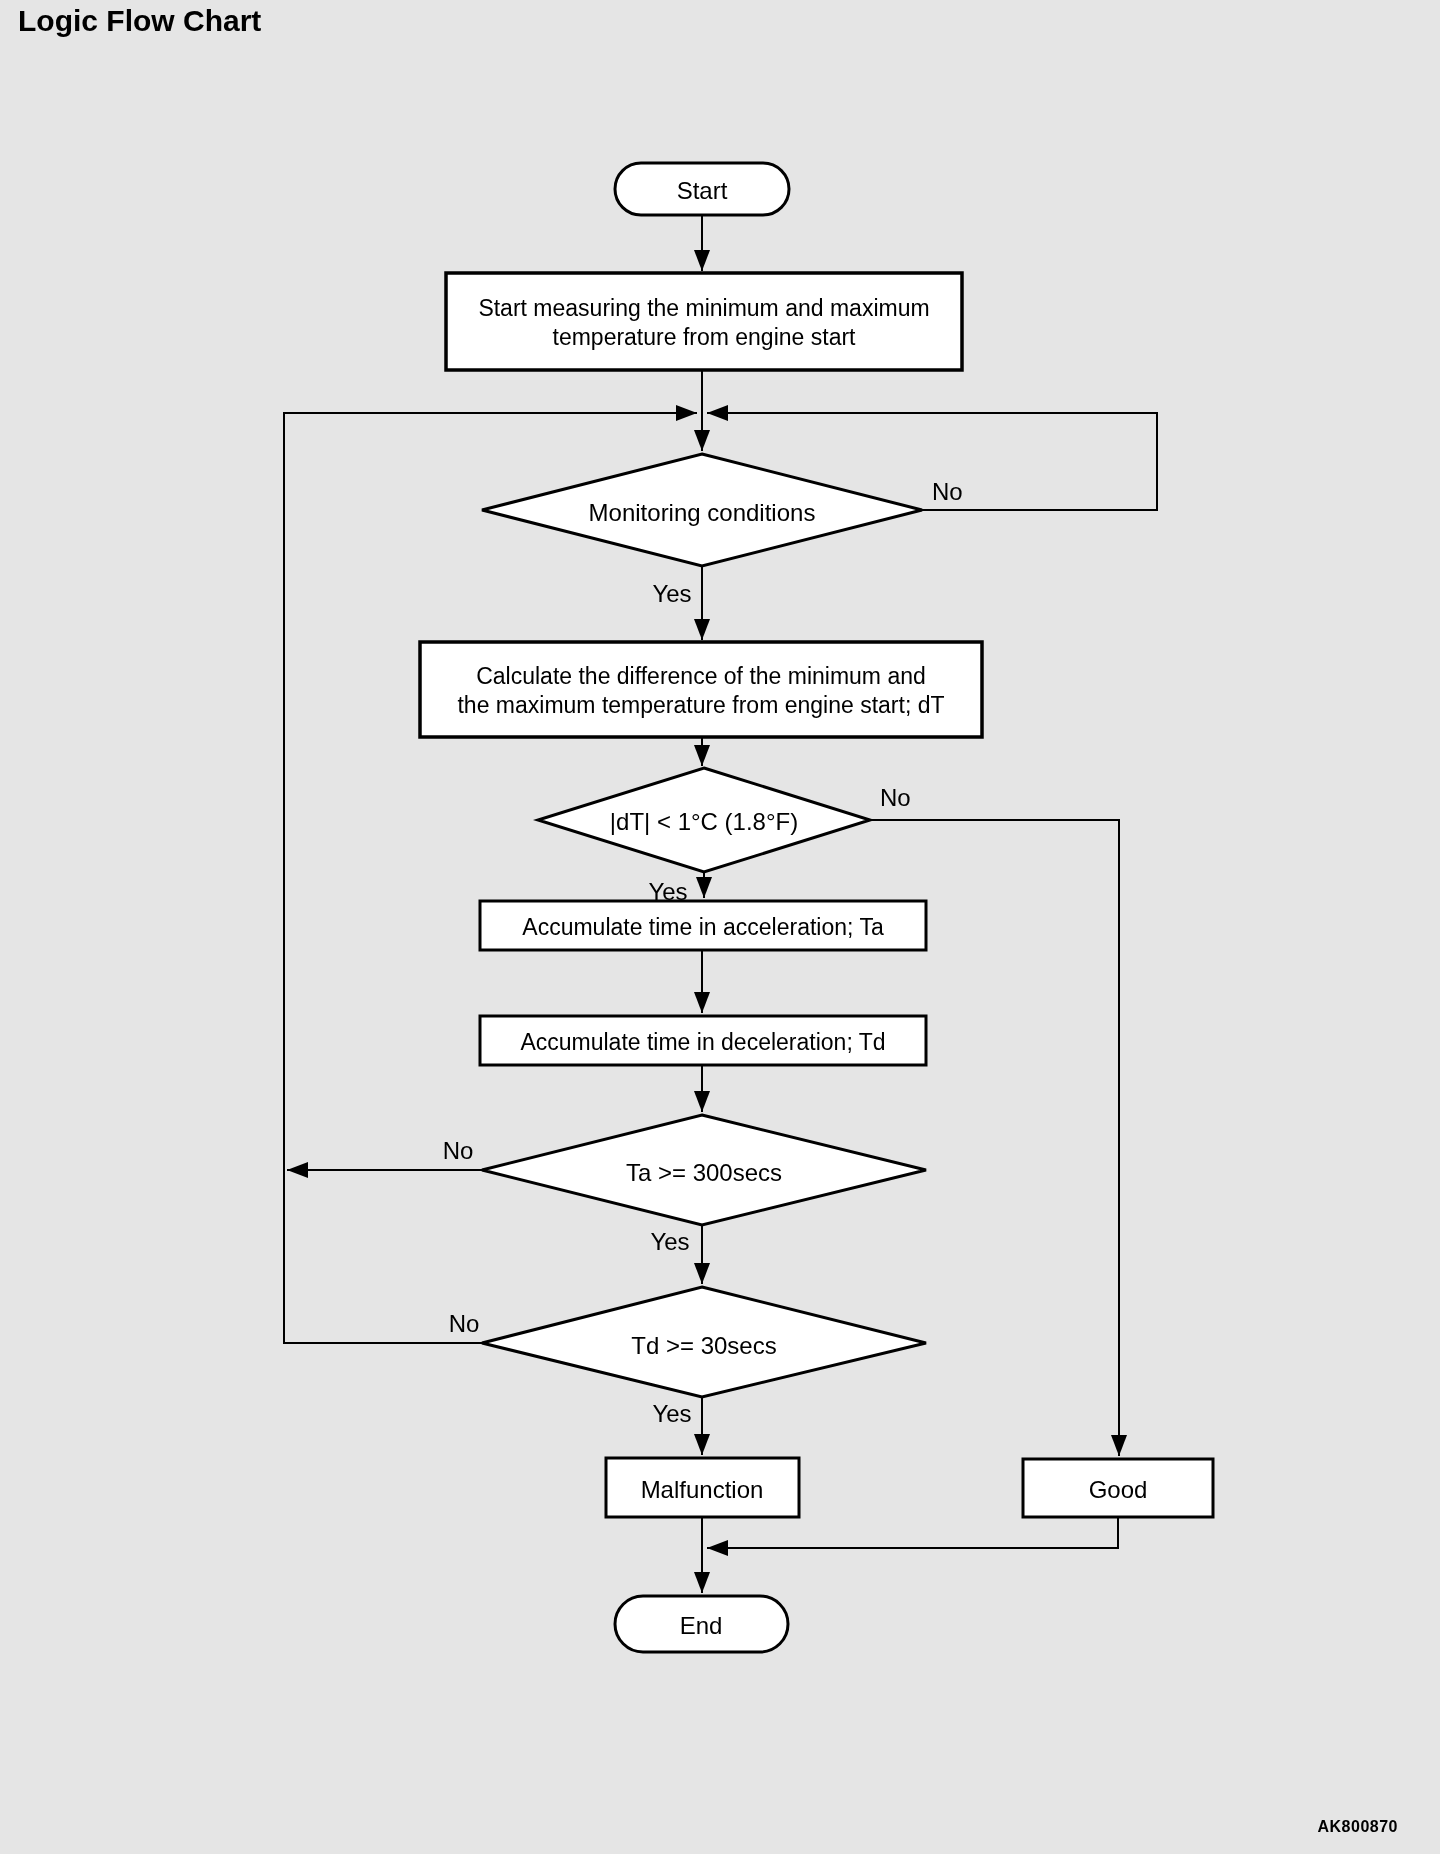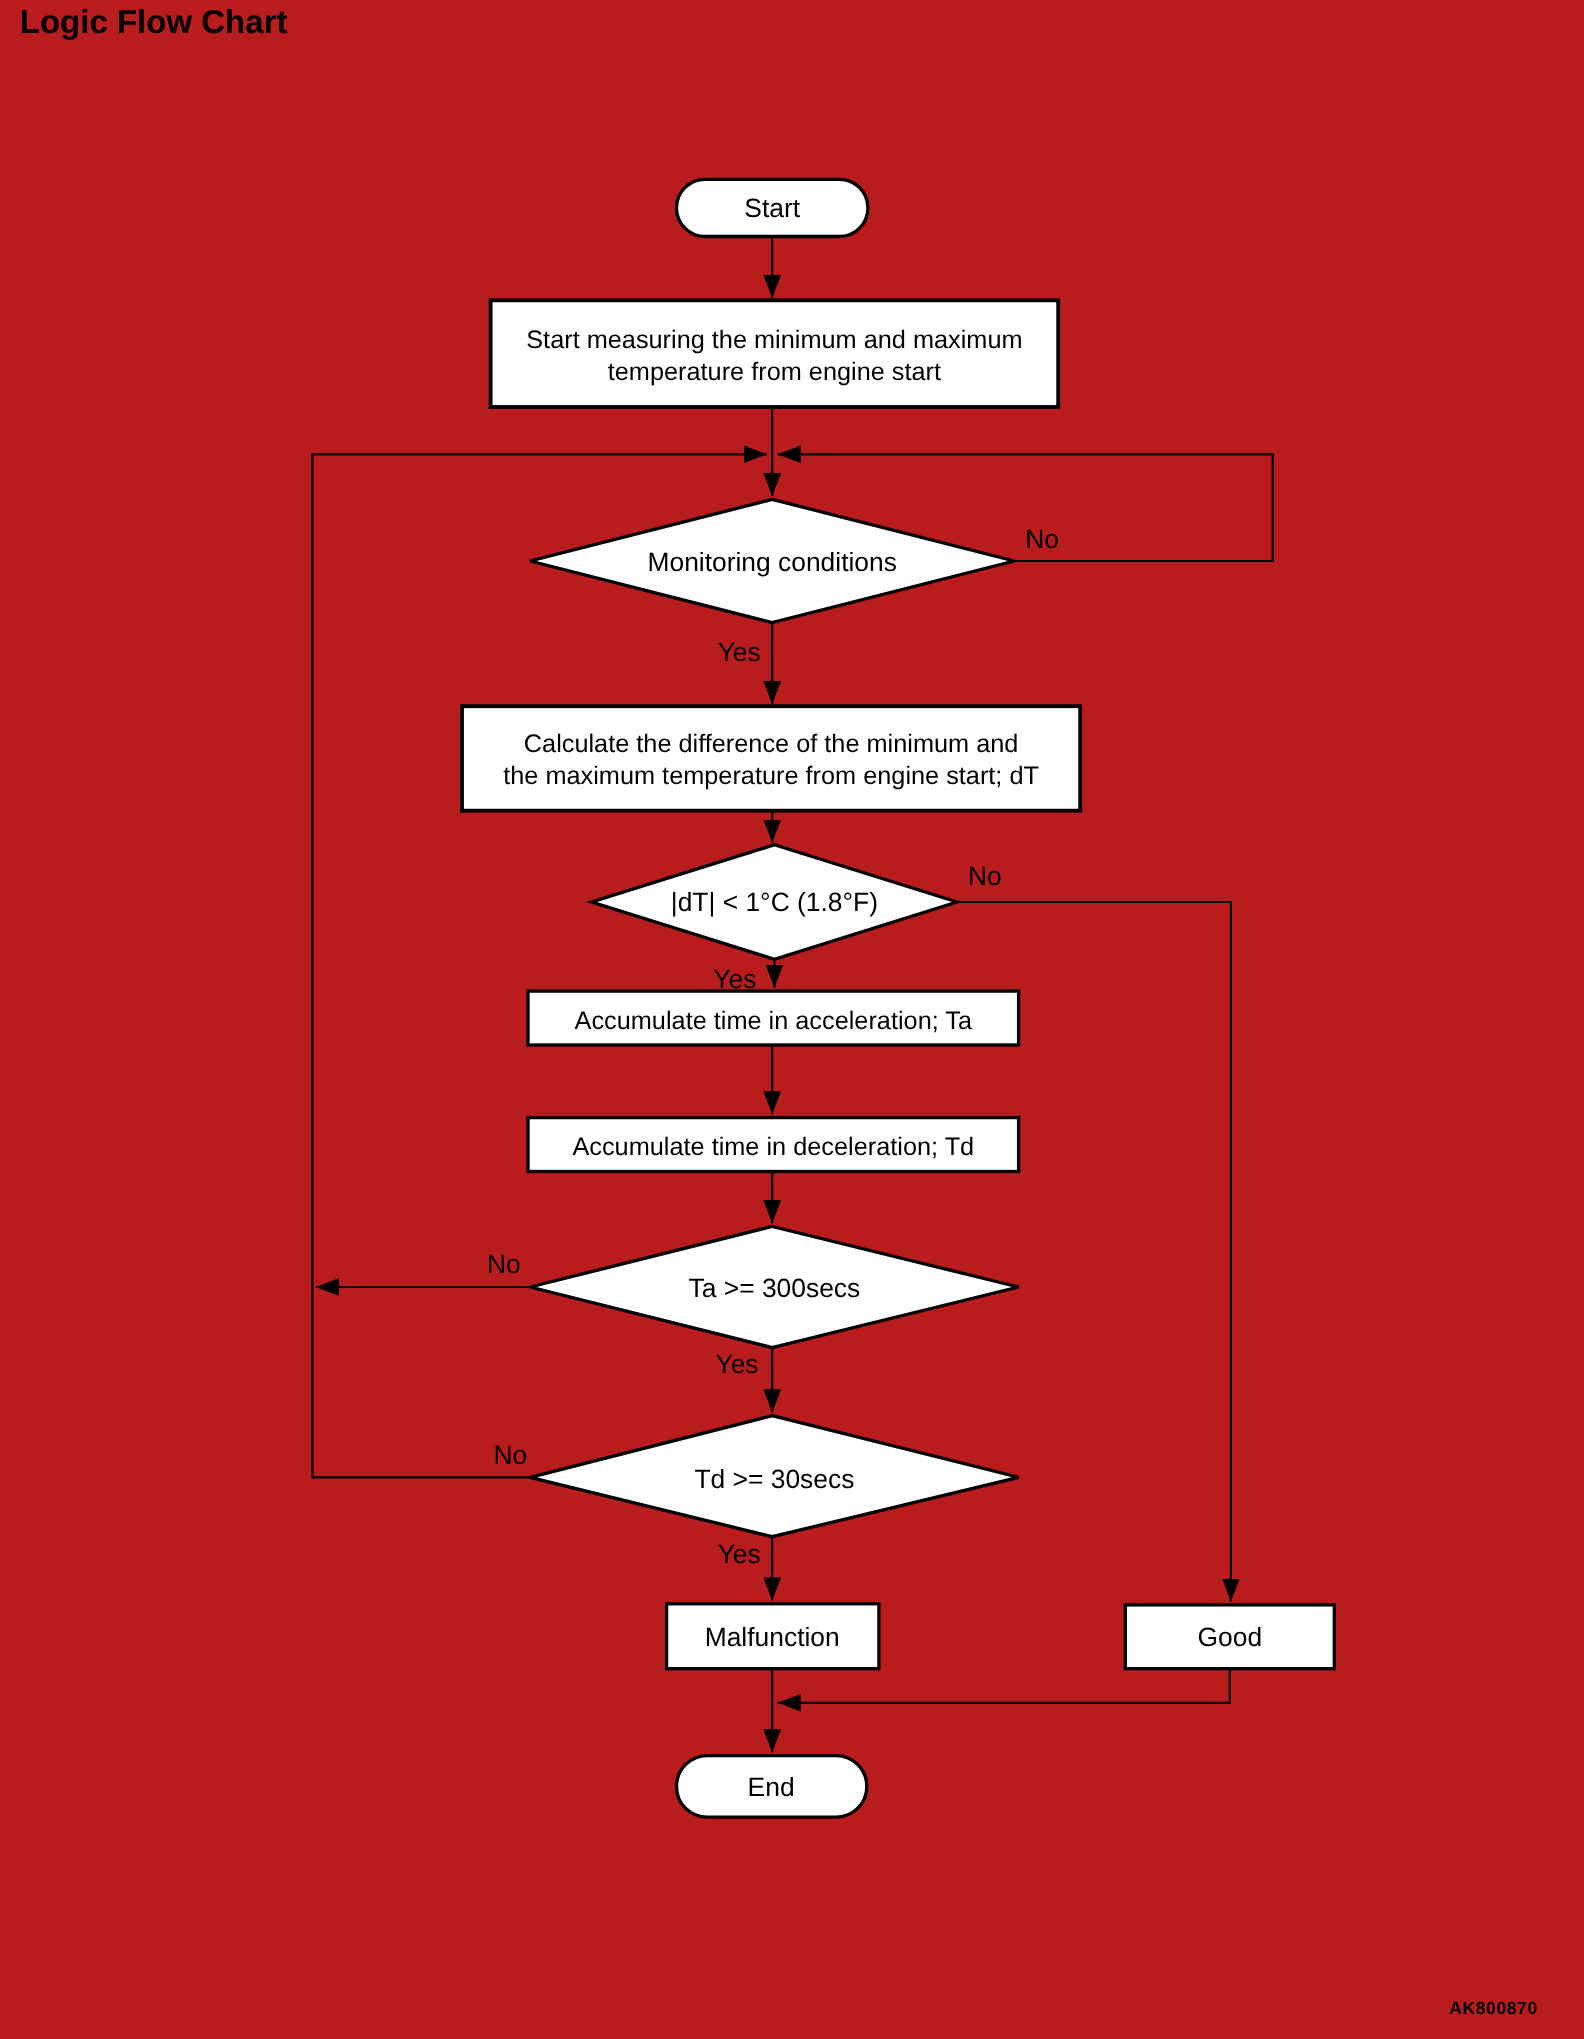--- a/index.html
+++ b/index.html
@@ -4,21 +4,21 @@
 <style>
   html, body {
     margin: 0;
     padding: 0;
     background: #ffffff;
   }
   .page {
     position: relative;
     width: 1440px;
     height: 1854px;
-    background: #b91c1c;
+    background: #e5e5e5;
     font-family: "Liberation Sans", sans-serif;
     overflow: hidden;
   }
   .page-title {
     position: absolute;
     left: 18px;
     top: 4px;
     font-size: 30px;
     font-weight: bold;
     color: #000000;

